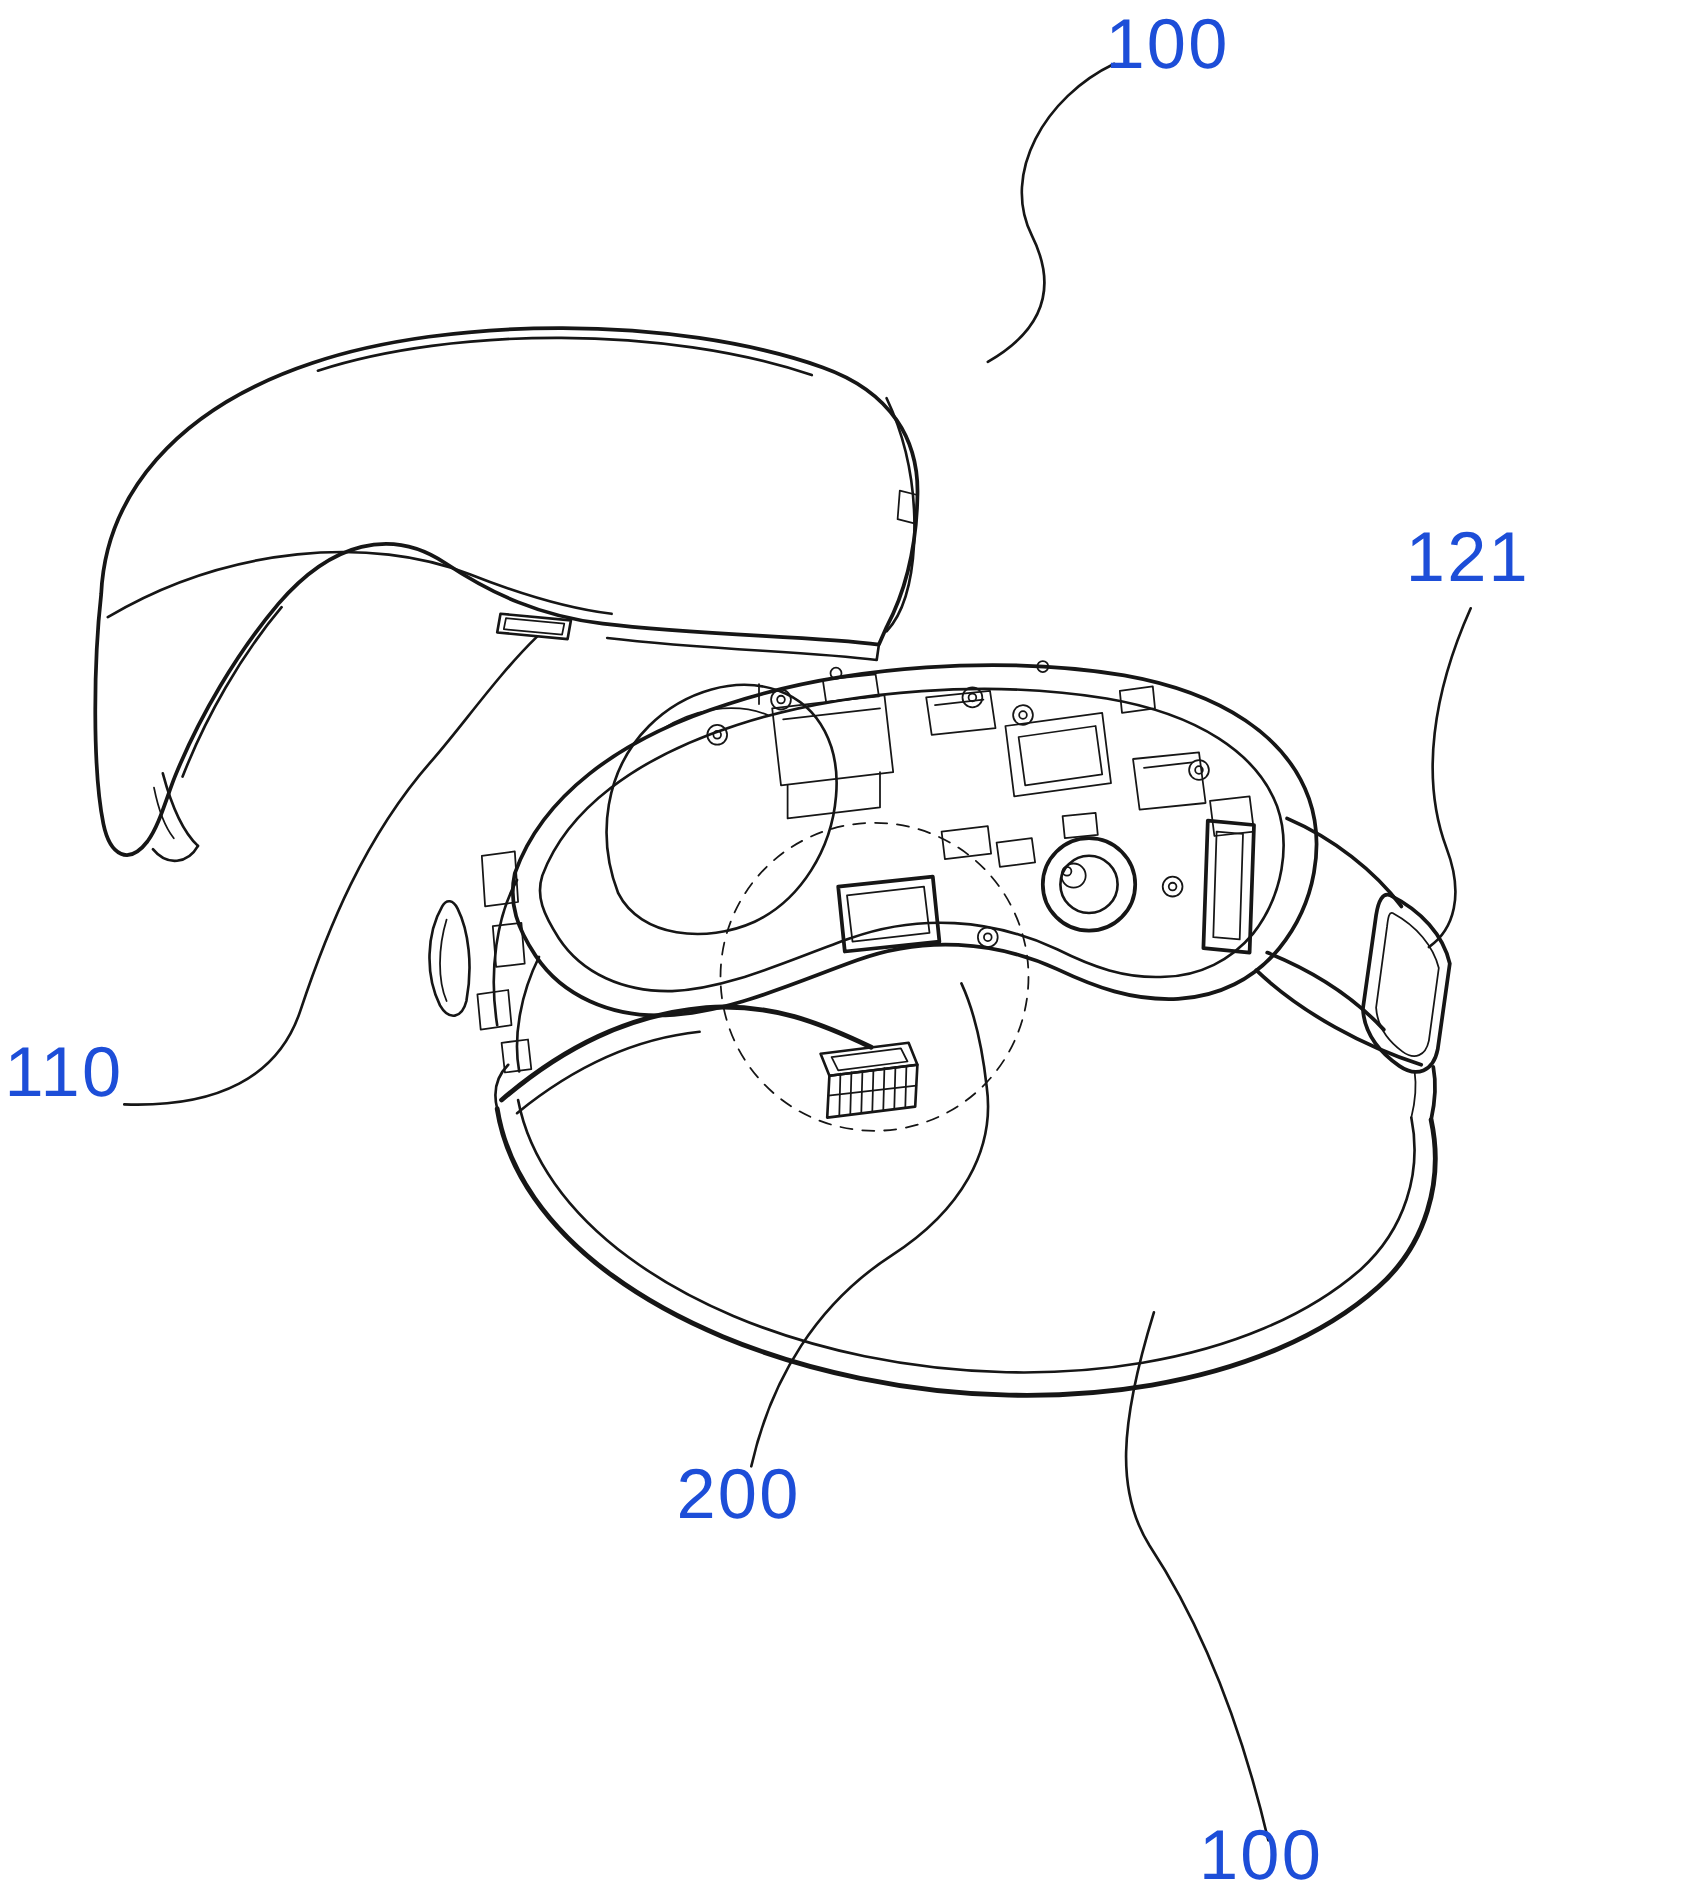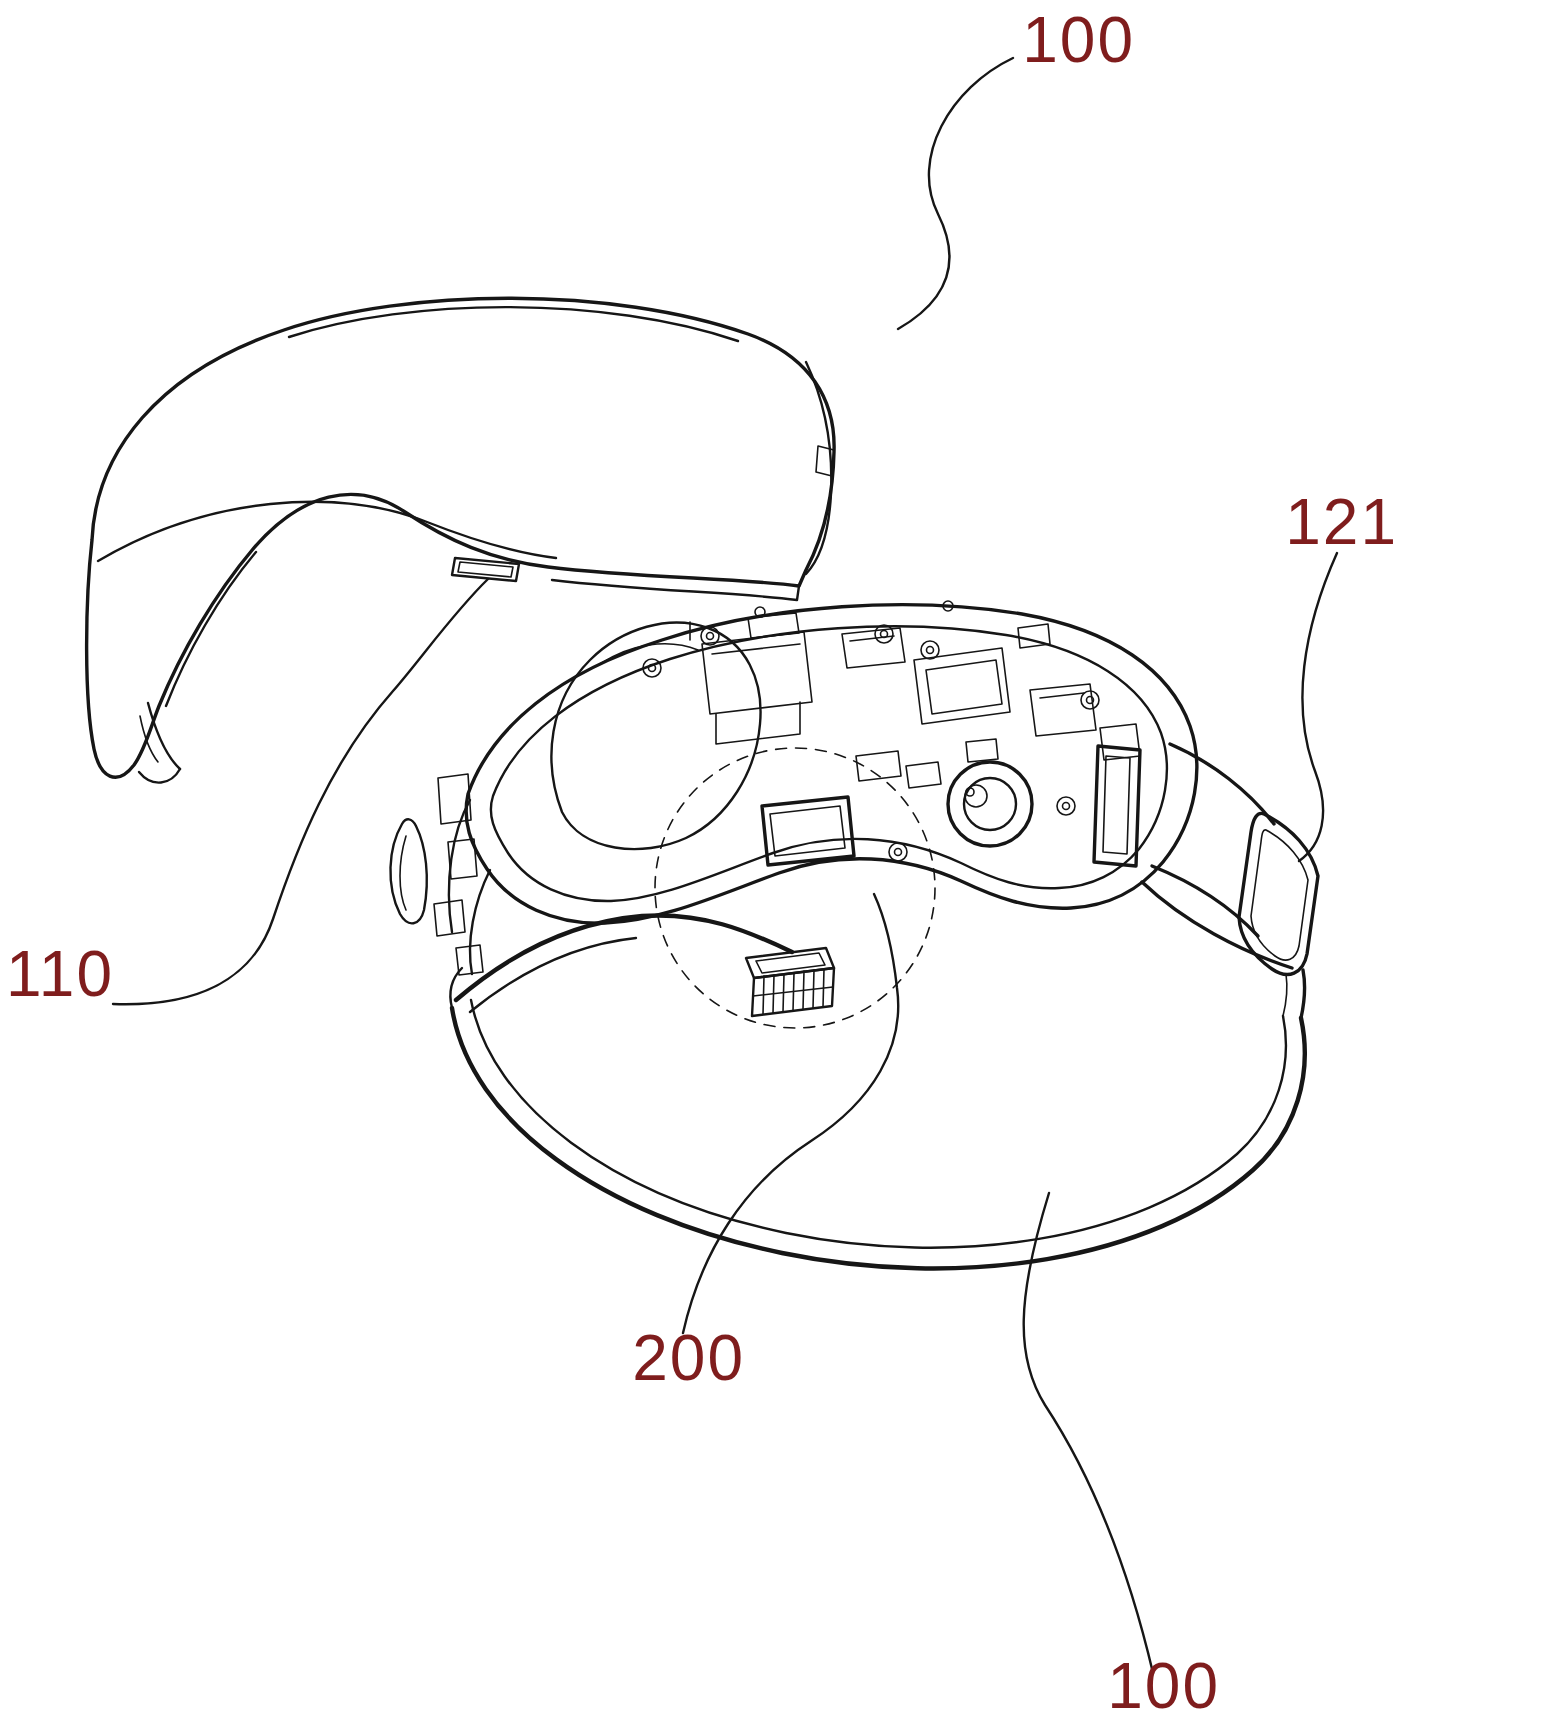--- a/index.html
+++ b/index.html
@@ -1,20 +1,20 @@
 <!DOCTYPE html>
 <html><head>
 <meta charset="utf-8">
 <style>
   html,body{margin:0;padding:0;background:#ffffff;}
   .figure{position:relative;width:1549px;height:1725px;background:#ffffff;overflow:hidden;
           font-family:"Liberation Sans", sans-serif;}
   .figure svg{position:absolute;left:0;top:0;}
-  .ref-label{position:absolute;font-size:64px;line-height:1;color:#7f1d1d;
-             letter-spacing:2px;text-align:right;user-select:none;}
+  .ref-label{position:absolute;font-size:64px;line-height:1;color:#1d4ed8;
+             letter-spacing:2px;text-align:left;user-select:none;}
   
   .ln{fill:none;stroke:#161616;stroke-linecap:round;stroke-linejoin:round;}
   .s1{stroke-width:1.6;}
   .s2{stroke-width:2.4;}
   .s3{stroke-width:3.4;}
   .s4{stroke-width:4.4;}
   .dash{stroke-dasharray:11 9;}
 </style>
 </head>
 <body>
@@ -224,18 +224,18 @@
     <g>
       <path class="ln s2" d="M 1013 58 C 950 88 910 158 938 214 C 960 258 952 298 898 329"></path>
       <path class="ln s2" d="M 1337 553 C 1303 629 1291 707 1315 771 C 1331 813 1322 845 1299 861"></path>
       <path class="ln s2" d="M 113 1004 C 198 1007 253 979 273 919 C 297 847 331 761 393 691 C 421 659 453 613 488 579"></path>
       <path class="ln s2" d="M 683 1333 C 701 1253 743 1185 811 1141 C 873 1101 905 1046 897 988 C 893 952 886 920 874 894"></path>
       <path class="ln s2" d="M 1153 1673 C 1129 1571 1095 1481 1045 1405 C 1015 1357 1017 1297 1049 1193"></path>
     </g>
   </svg>
 
   <div class="ref-label" style="left:1005px;top:8px;width:130px;">100</div>
-  <div class="ref-label" style="left:1278px;top:490px;width:120px;">121</div>
+  <div class="ref-label" style="left:1278px;top:474px;width:120px;">121</div>
   <div class="ref-label" style="left:4px;top:942px;width:110px;">110</div>
   <div class="ref-label" style="left:615px;top:1326px;width:130px;">200</div>
   <div class="ref-label" style="left:1090px;top:1654px;width:130px;">100</div>
 
 </div>
 
 </body></html>

